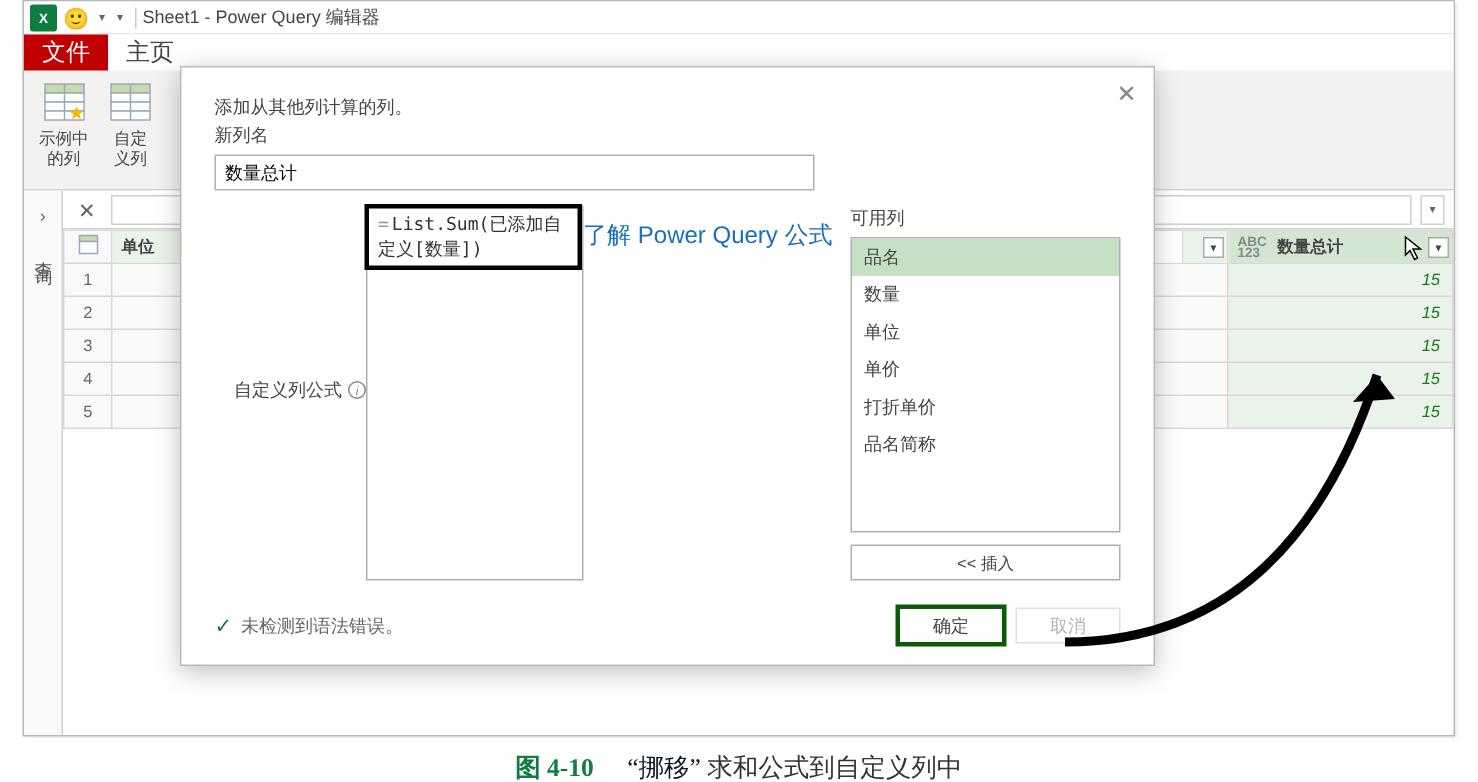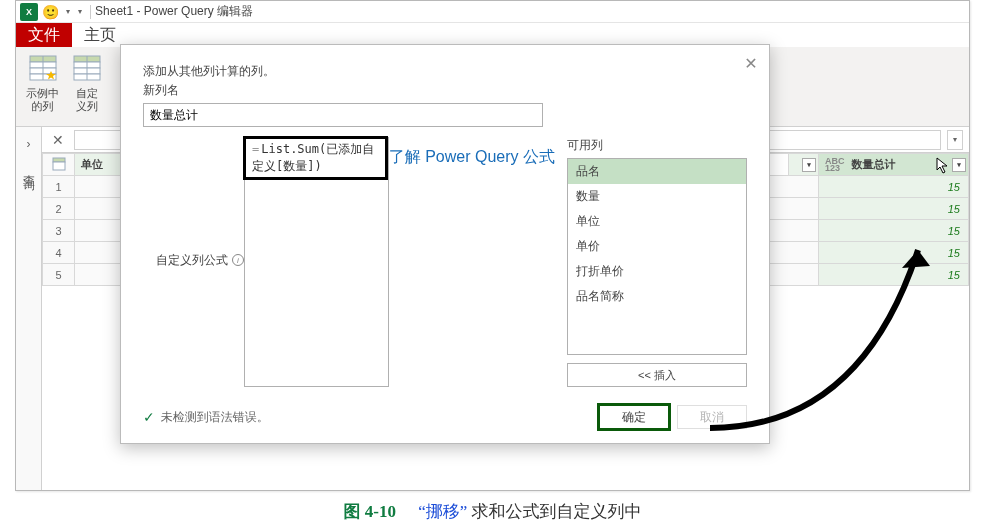--- a/index.html
+++ b/index.html
@@ -88,21 +88,21 @@
     .dlg-btns { display: flex; gap: 8px; }
     .btn { min-width: 70px; height: 24px; border: 1px solid #b0b0b0; background: #fff; font-size: 12px; color: #444; padding: 0 12px; }
     .btn.primary-hl { outline: 3px solid #0a5a0a; outline-offset: -1px; }
     
     
     .arrow-svg { position: absolute; z-index: 200; pointer-events: none; }
     
     
     .caption { position: absolute; bottom: -2px; left: 0; right: 0; text-align: center; font-size: 17px; font-family: "SimSun", serif; }
     .cap-fig { color: #107c41; font-weight: bold; margin-right: 18px; }
-    .cap-q { color: #1d4ed8; text-align: right; }
+    .cap-q { color: #0f172a; text-align: right; }
     .cap-rest { color: #333; }
   </style>
 </head>
 <body>
 
 <div class="app-frame">
 
   <div class="titlebar">
     <div class="titlebar-icon">X</div>
     <div class="titlebar-smiley">🙂</div>

